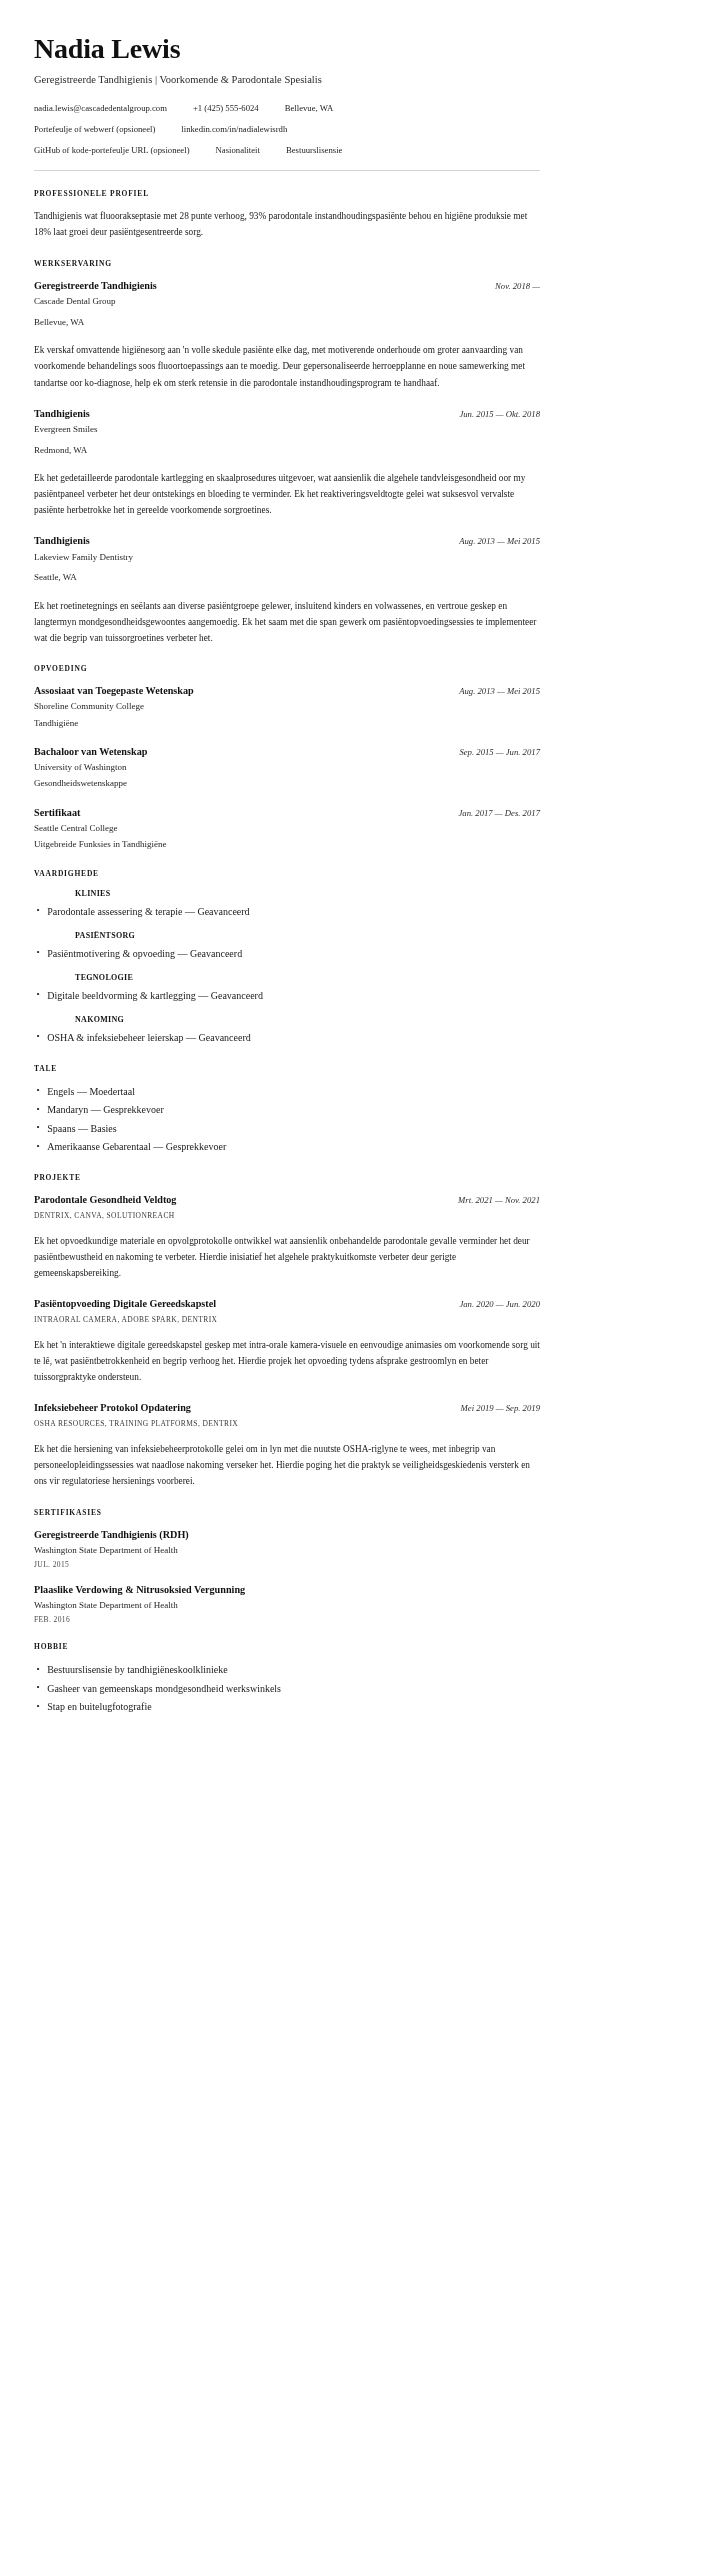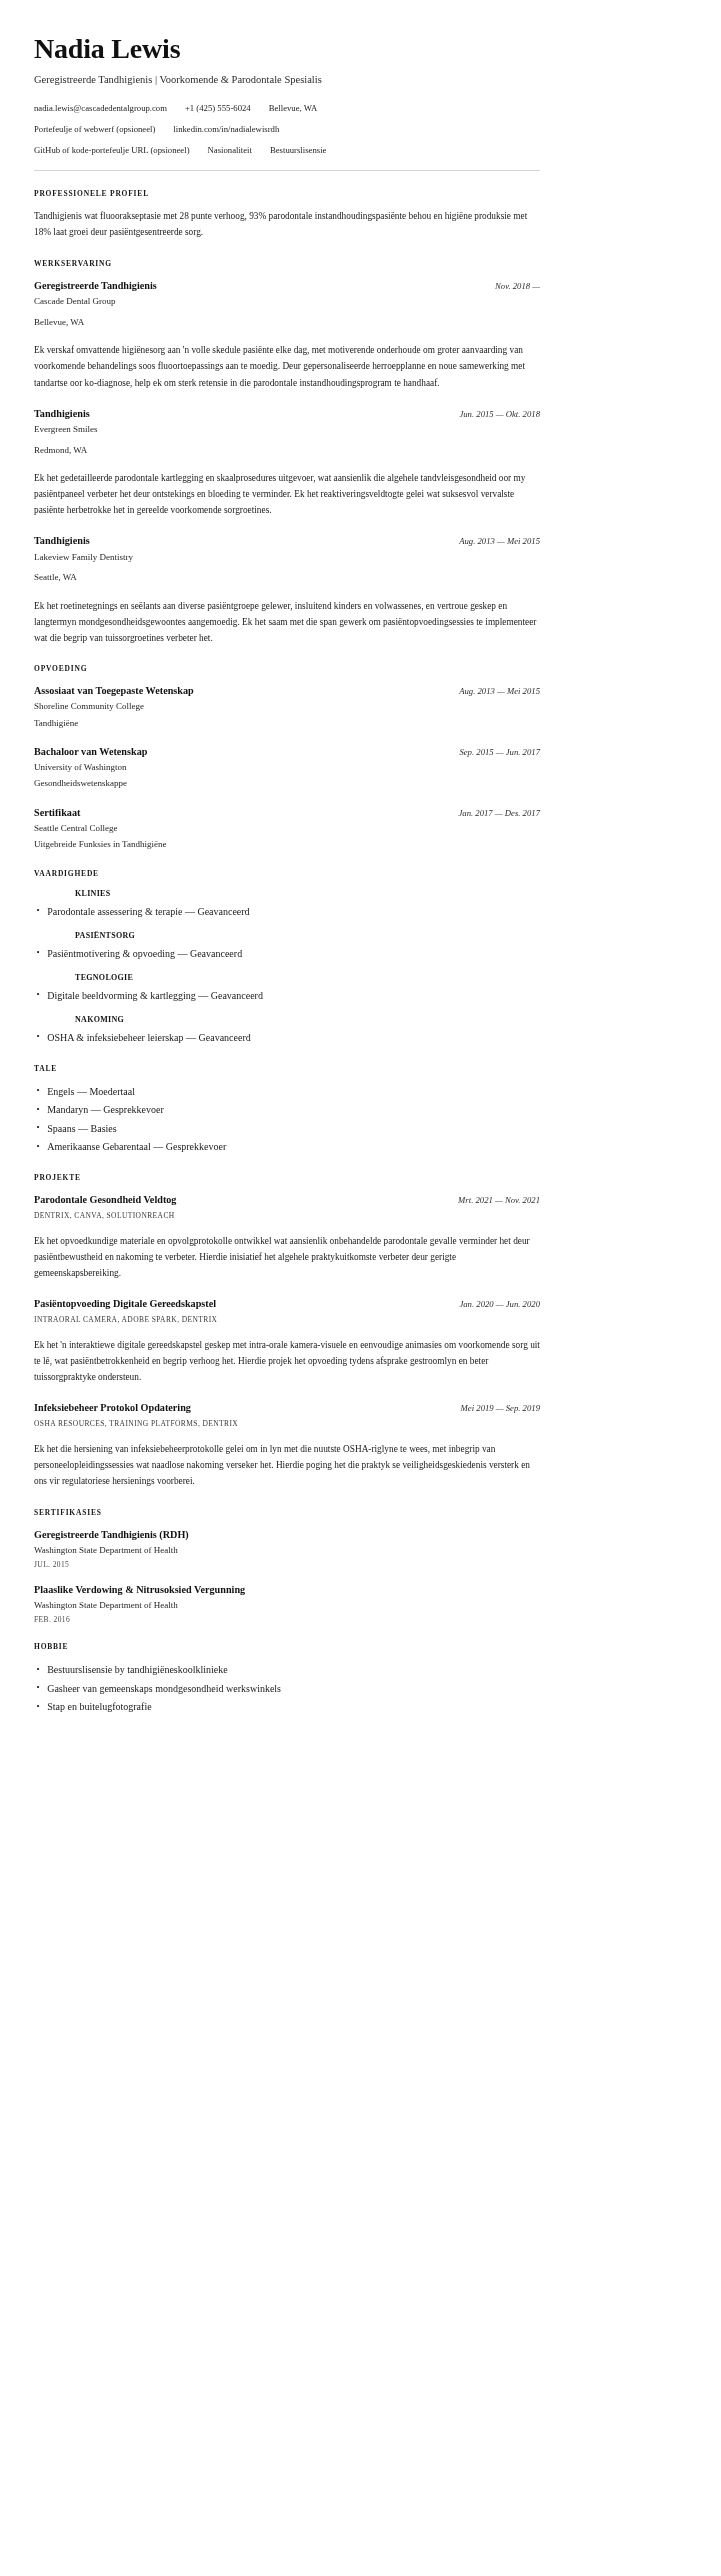--- a/index.html
+++ b/index.html
@@ -37,20 +37,21 @@
     line-height: 1.35;
   }
   .contact-row {
     font-size: 8.7px;
     color: #242424;
     line-height: 1.5;
     margin-bottom: 7.8px;
     display: flex;
     flex-wrap: wrap;
     align-items: baseline;
+    gap: 8px;
   }
   .contact-row .ci {
     margin-right: 18px;
     white-space: nowrap;
   }
   .contact-row .ci:last-child { margin-right: 0; }
 
   .rule {
     border: 0;
     border-top: 0.6px solid #d4d4d4;

